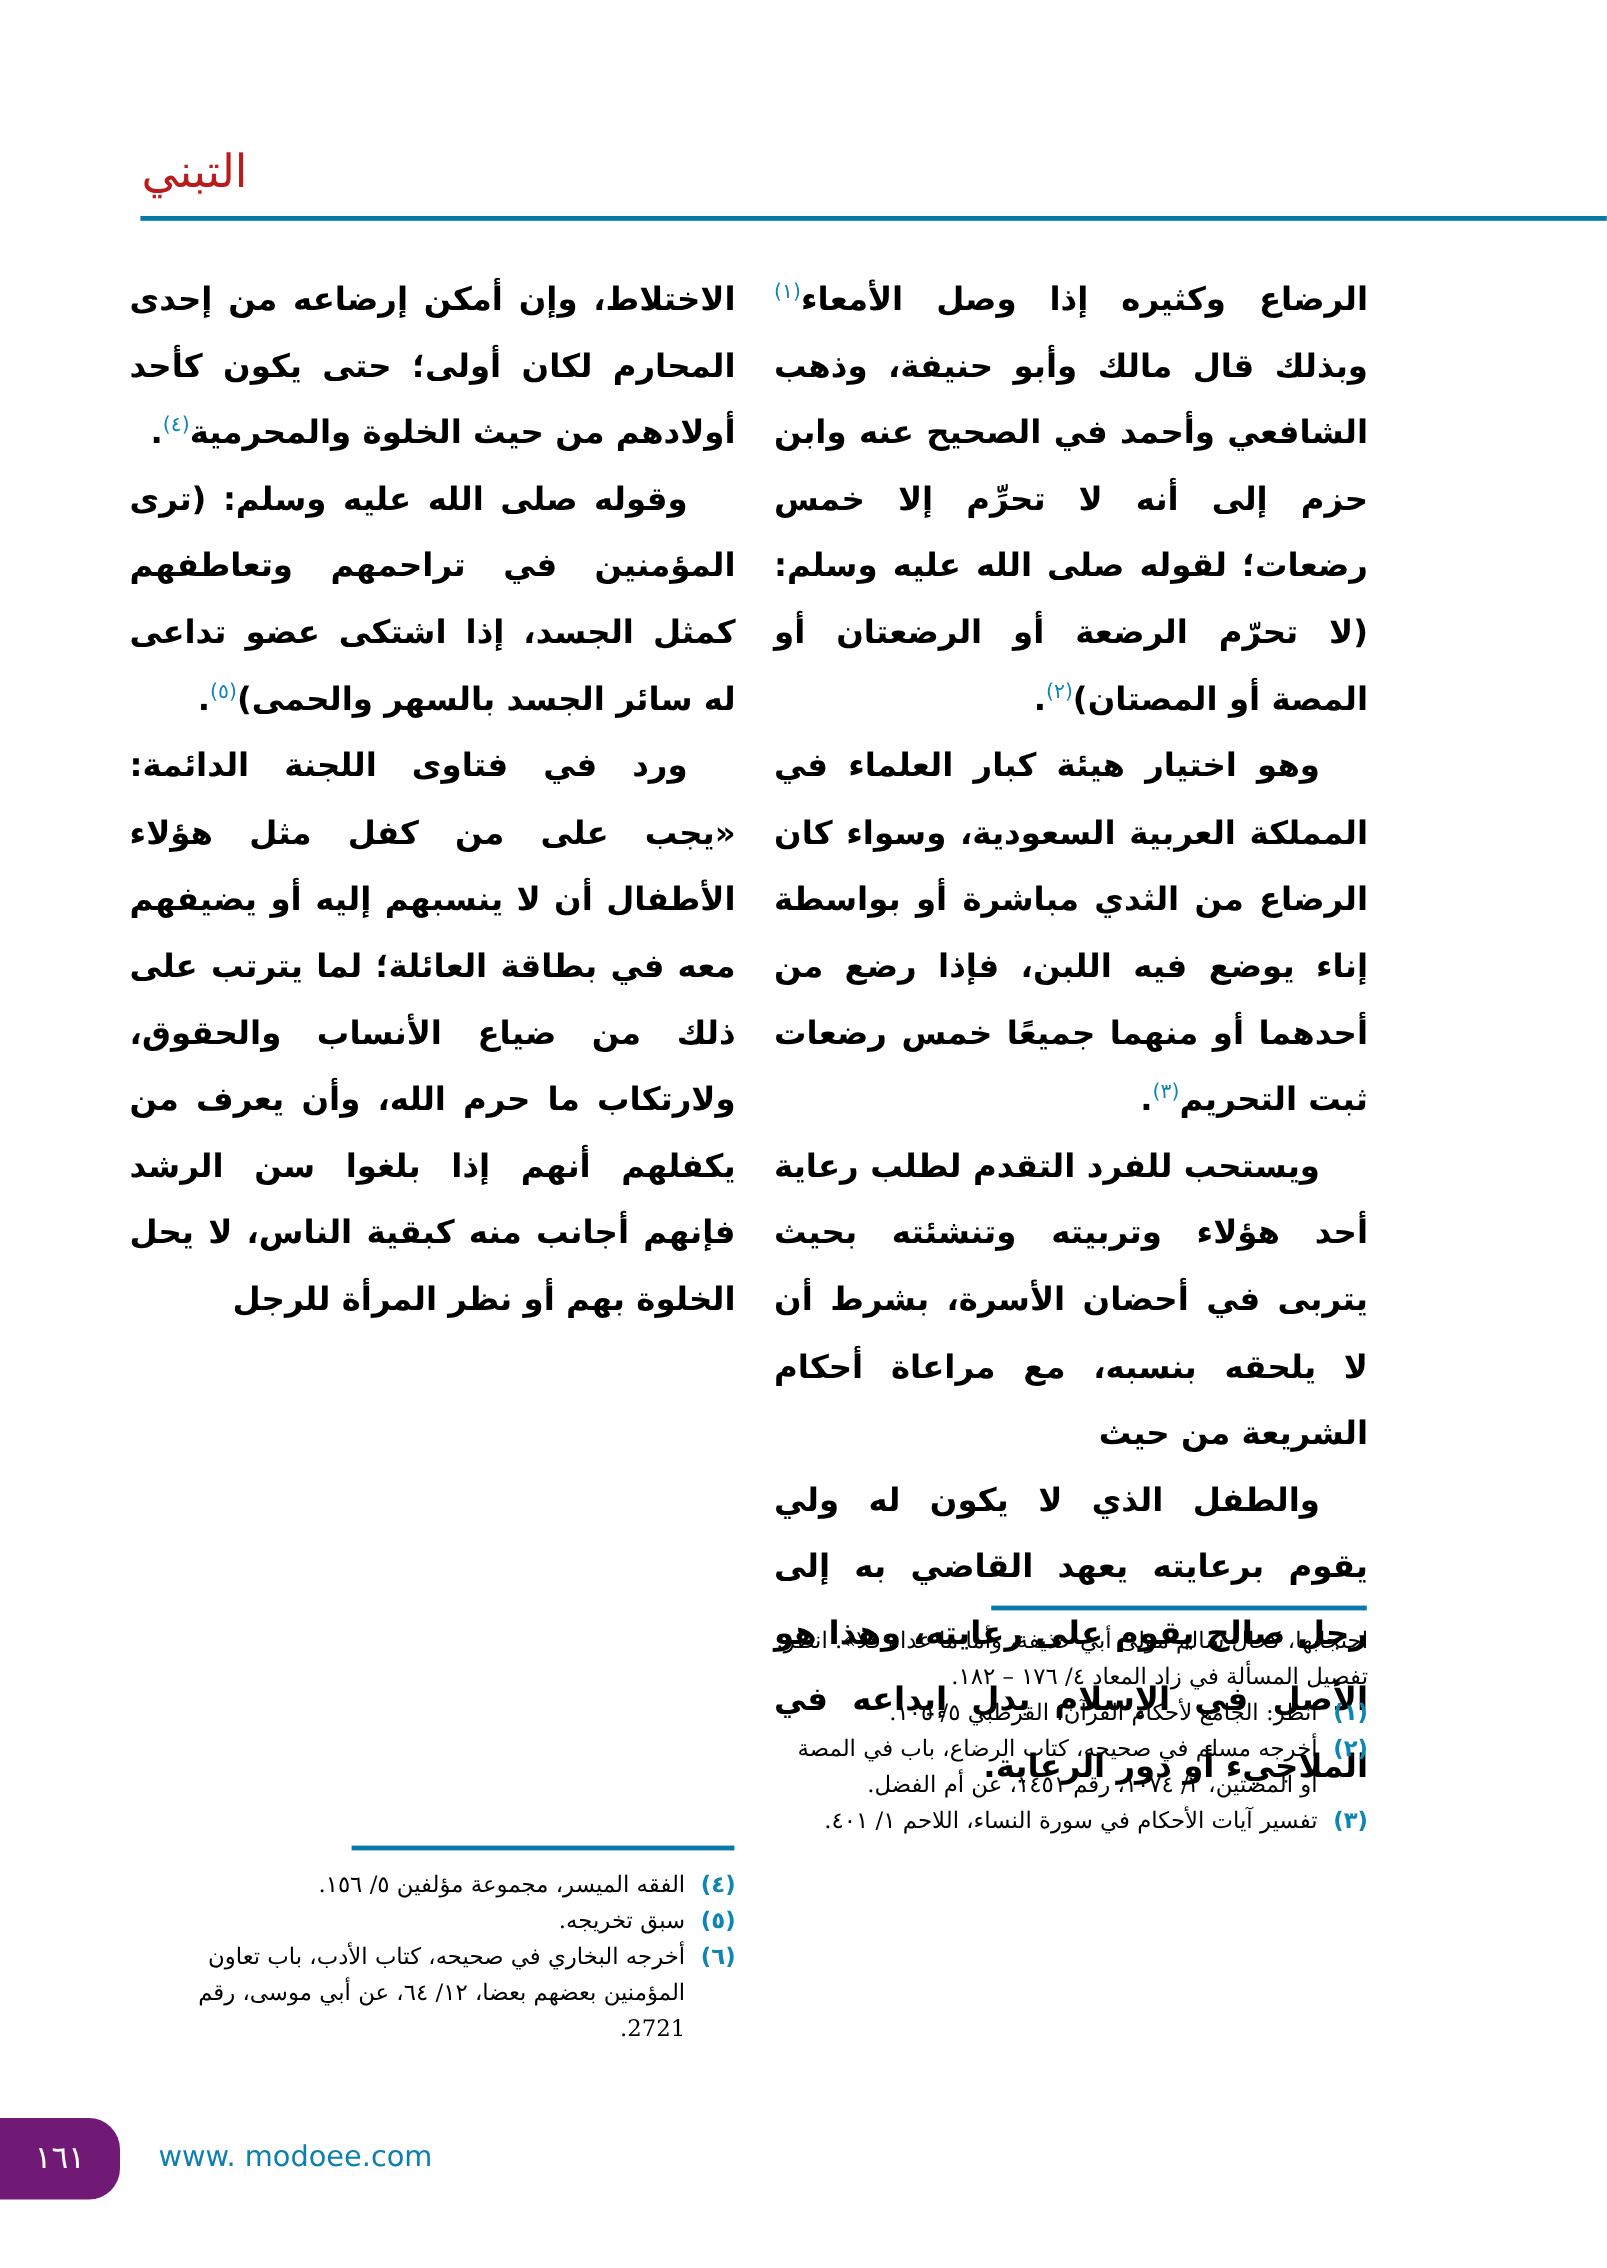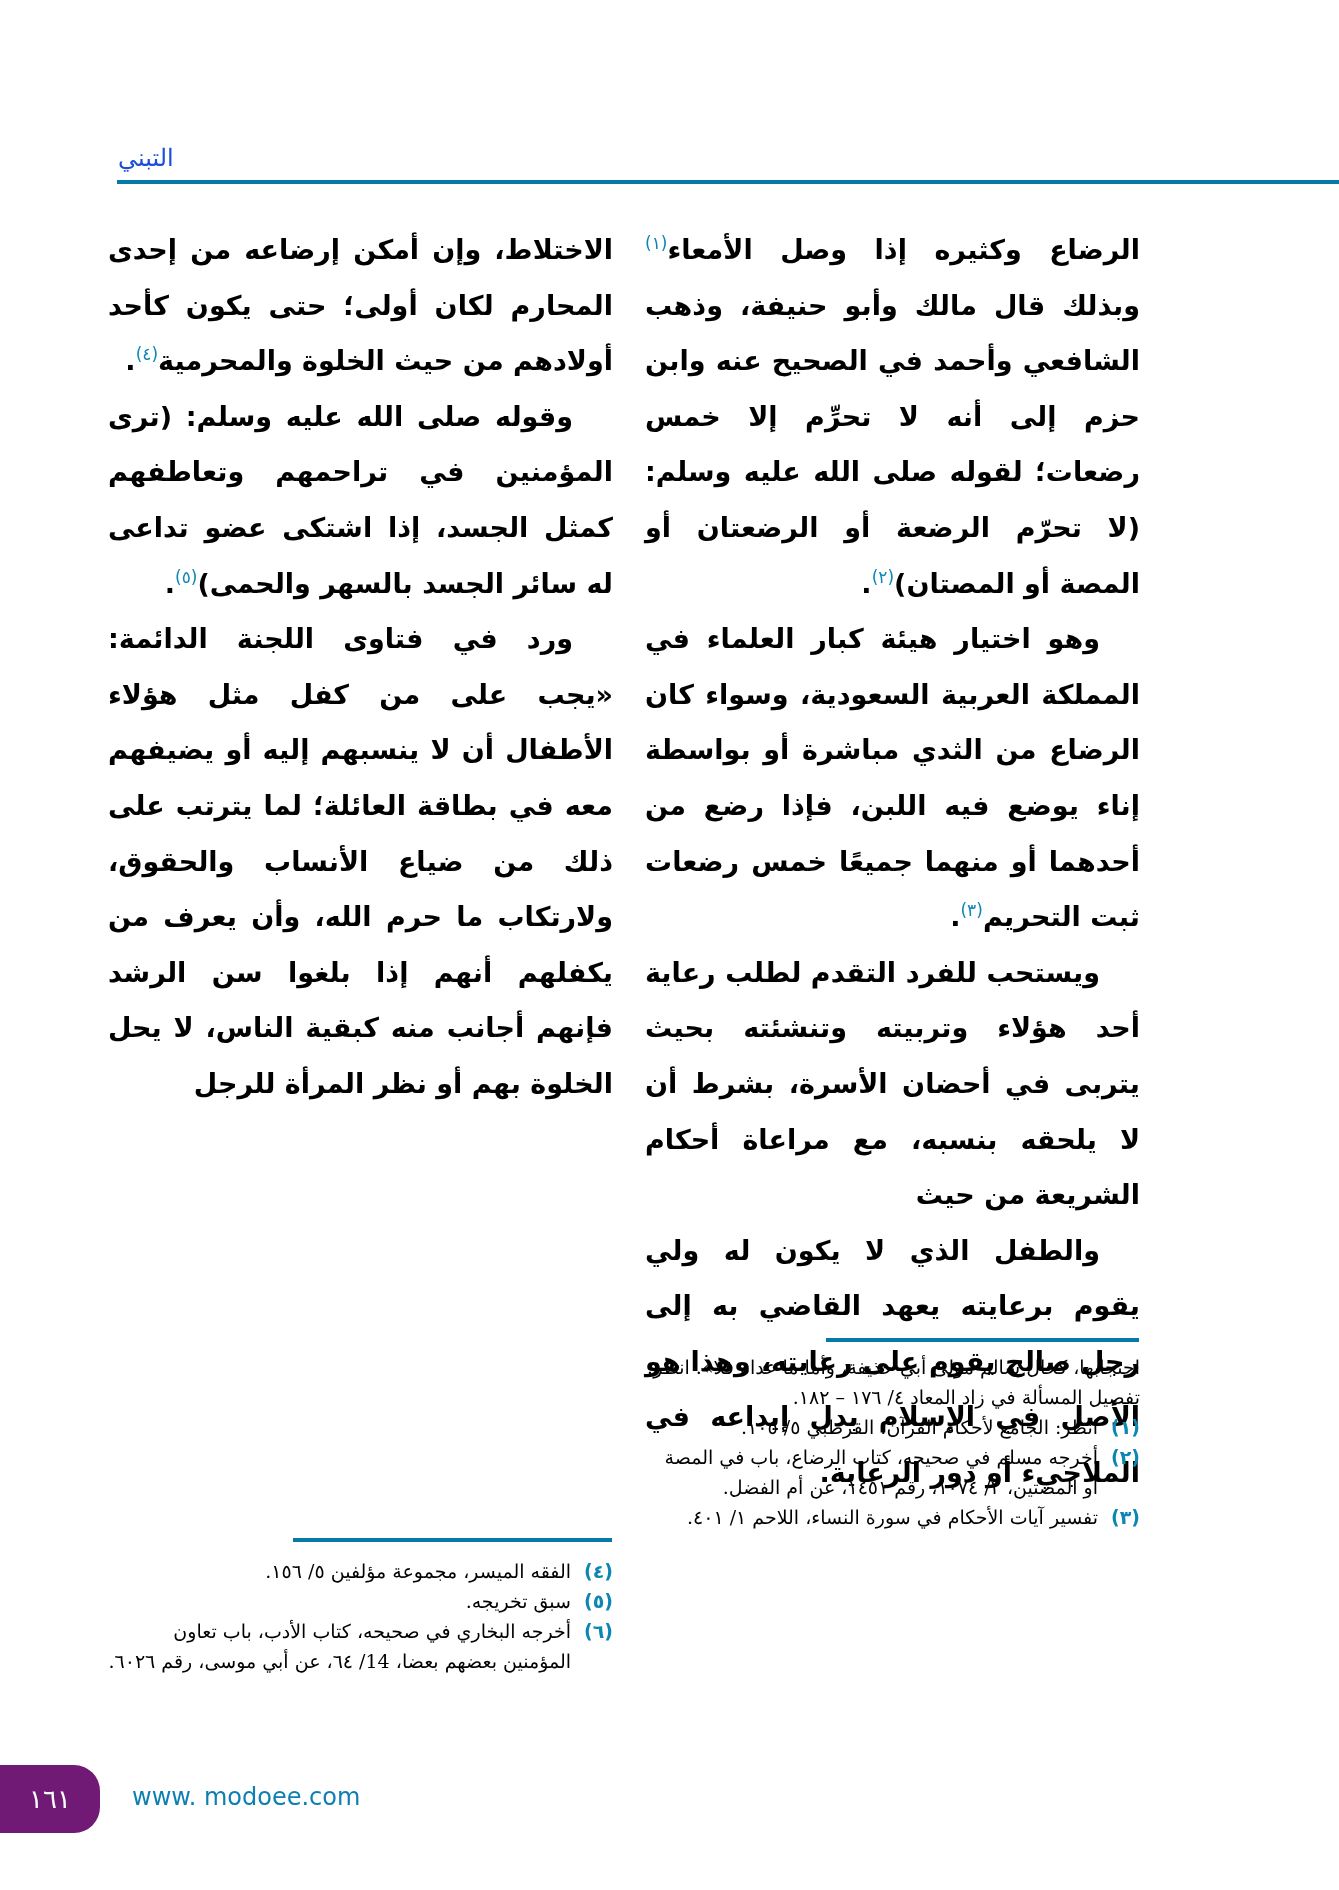--- a/index.html
+++ b/index.html
@@ -1,17 +1,17 @@
 <!DOCTYPE html>
 <html><head>
 <meta charset="utf-8">
 <style>
   html, body { margin:0; padding:0; background:#ffffff; }
   body { width:1339px; height:1890px; position:relative; overflow:hidden; font-family:"DejaVu Sans", sans-serif; color:#000; }
-  .header-title { position:absolute; left:118px; top:146px; font-family:"DejaVu Serif", serif; font-size:24px; color:#1d4ed8; direction:rtl; line-height:1; }
+  .header-title { position:absolute; left:118px; top:124px; font-family:"DejaVu Serif", serif; font-size:38px; color:#b91c1c; direction:rtl; line-height:1; }
   .header-rule { position:absolute; left:117px; top:180px; width:1222px; height:4px; background:#0579a8; }
   .col { position:absolute; direction:rtl; text-align:justify; }
   .col-right { left:645px; top:222px; width:495px; }
   .col-left { left:108px; top:222px; width:505px; }
   .para { font-family:"DejaVu Sans", sans-serif; font-weight:bold; font-size:27px; line-height:55.6px; margin:0; text-align-last:right; }
   .para.indent { text-indent:40px; }
   .sup { color:#0e86b4; font-weight:normal; font-size:17px; vertical-align:super; line-height:0; }
   .quran { color:#1693c0; font-family:"DejaVu Serif", serif; font-weight:bold; font-size:27px; line-height:44px; }
   .quran-ref { font-family:"DejaVu Serif", serif; font-weight:normal; font-size:18px; color:#000; }
   .ornament { color:#1693c0; font-weight:normal; font-size:24px; }
@@ -69,18 +69,18 @@
   <div class="fn-item">
     <span class="fn-num">(٤)</span>
     <span class="fn-text">الفقه الميسر، مجموعة مؤلفين ٥/ ١٥٦.</span>
   </div>
   <div class="fn-item">
     <span class="fn-num">(٥)</span>
     <span class="fn-text">سبق تخريجه.</span>
   </div>
   <div class="fn-item">
     <span class="fn-num">(٦)</span>
-    <span class="fn-text">أخرجه البخاري في صحيحه، كتاب الأدب، باب تعاون المؤمنين بعضهم بعضا، 14/ ٦٤، عن أبي موسى، رقم ٦٠٢٦.</span>
+    <span class="fn-text">أخرجه البخاري في صحيحه، كتاب الأدب، باب تعاون المؤمنين بعضهم بعضا، ١٢/ ٦٤، عن أبي موسى، رقم 2721.</span>
   </div>
 </div>
 
 <div class="page-num-box">١٦١</div>
 <div class="site-url">www. modoee.com</div>
 
 </body></html>

